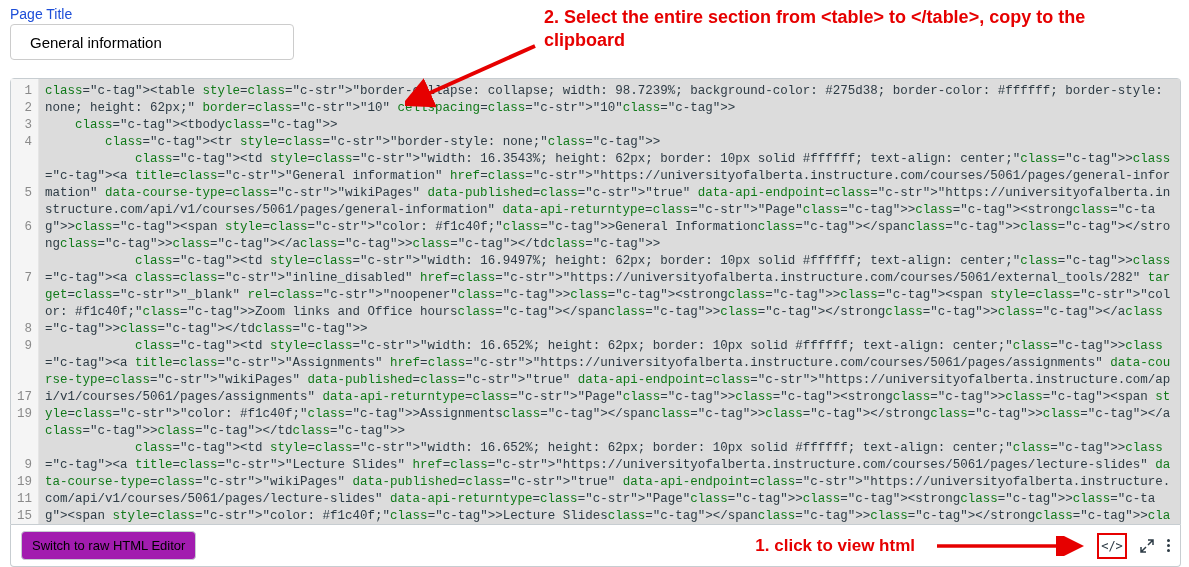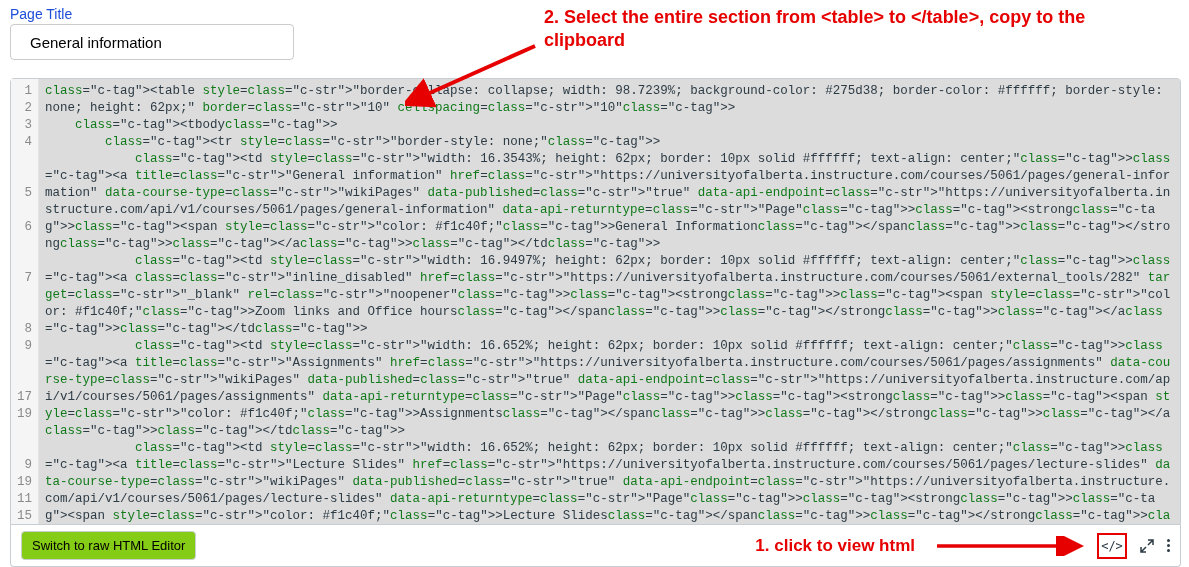--- a/index.html
+++ b/index.html
@@ -78,21 +78,21 @@
     border: 1px solid #c7cdd1;
     border-top: none;
     border-radius: 0 0 4px 4px;
     padding: 6px 10px;
     width: 1171px;
     height: 42px;
     background: #fff;
   }
   .btn {
     border: 1px solid #c7cdd1;
-    background: #84cc16;
+    background: #a21caf;
     border-radius: 4px;
     padding: 6px 10px;
     font-size: 13px;
     cursor: pointer;
   }
   .right-icons { display: flex; gap: 12px; align-items: center; }
   .icon-box {
     width: 30px; height: 26px;
     border: 2.5px solid #e60000;
     display: flex; align-items: center; justify-content: center;

